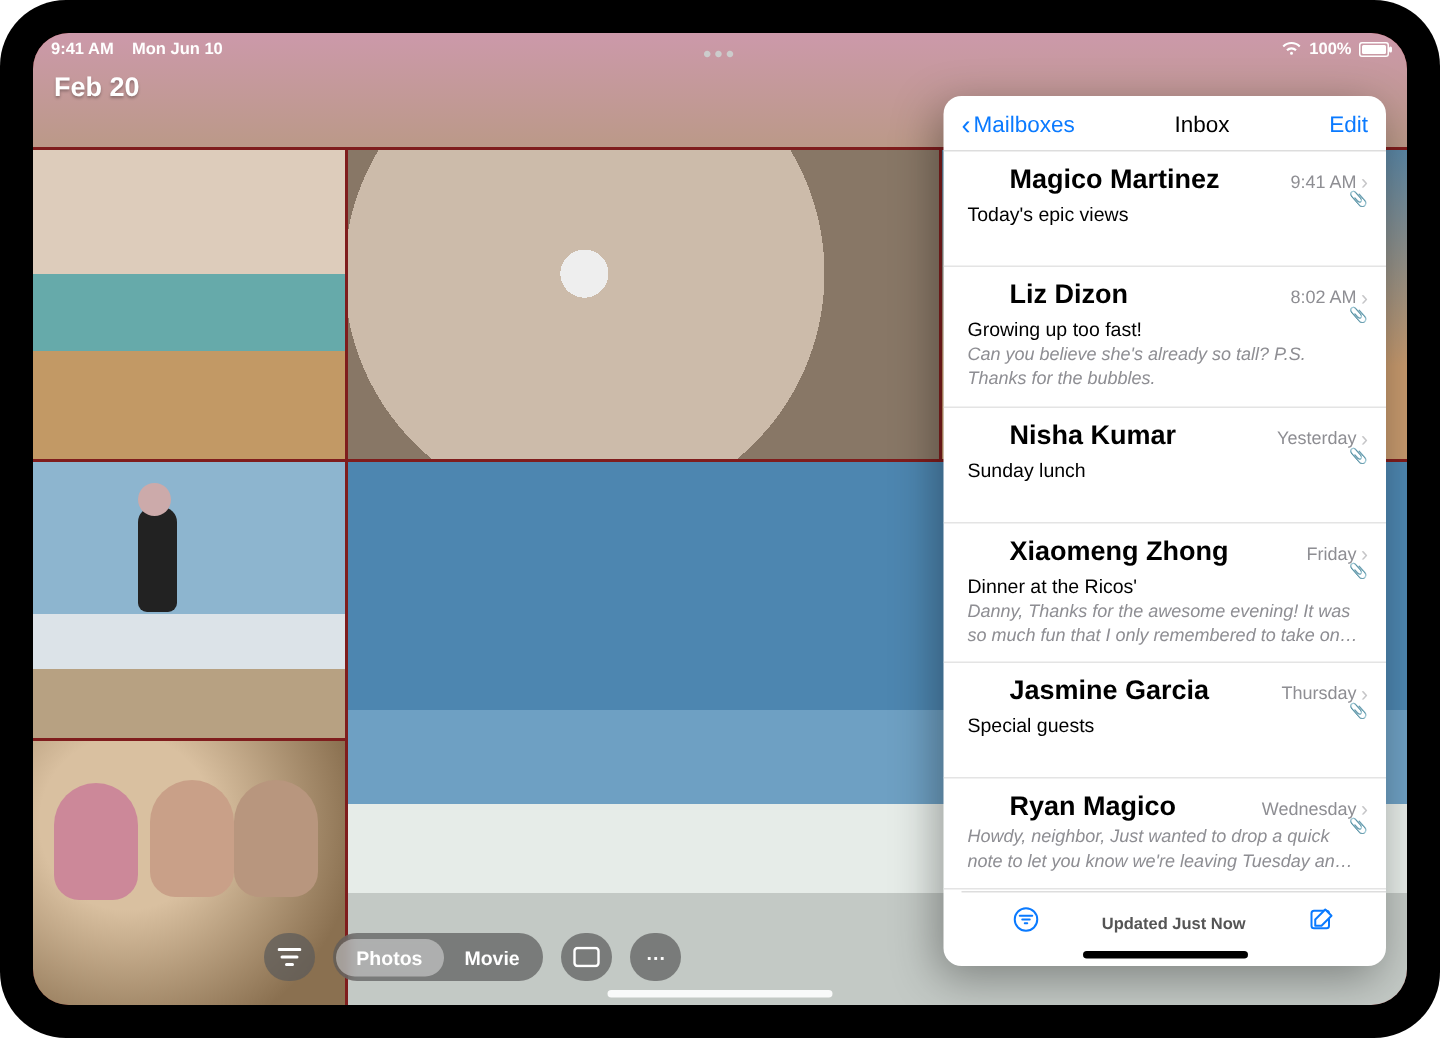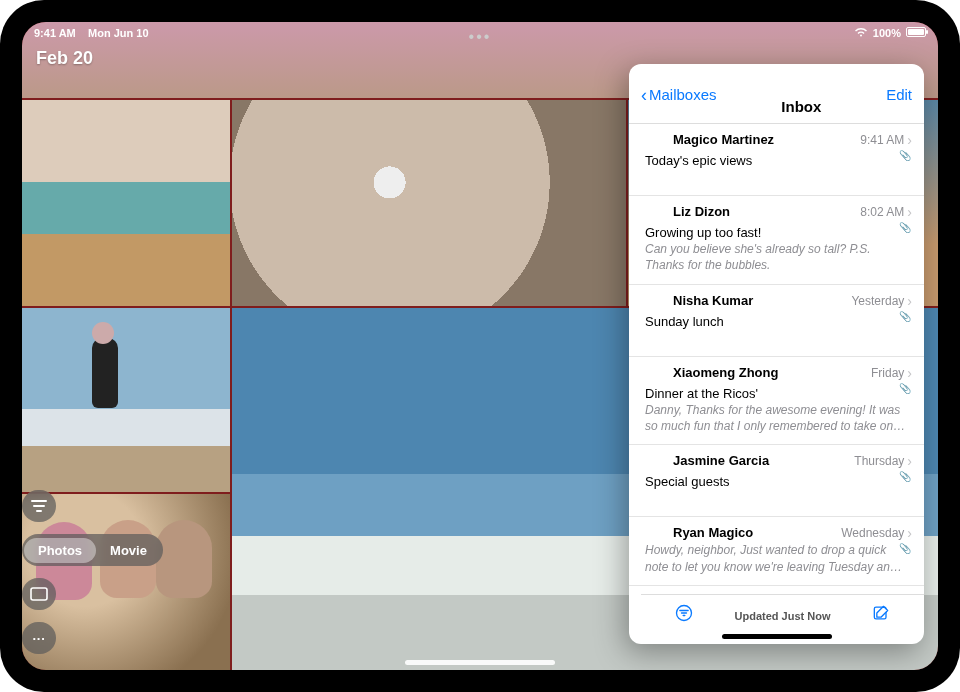--- a/index.html
+++ b/index.html
@@ -20,21 +20,21 @@
   }
   
   .status {
     position: absolute; top: 0; left: 0; right: 0;
     height: 22px;
     display: flex; justify-content: space-between; align-items: center;
     padding: 2px 12px;
     font-size: 11px; font-weight: 600; color: #fff;
     z-index: 50;
   }
-  .status .right { display:flex; gap:5px; }
+  .status .right { display:flex; align-items:center; gap:5px; }
   .wifi, .battery { display:inline-block; }
   .battery {
     width: 20px; height: 10px; border:1px solid #fff; border-radius:2px; position:relative;
   }
   .battery::after { content:""; position:absolute; right:-3px; top:2px; width:2px; height:4px; background:#fff; border-radius:1px;}
   .battery .fill { position:absolute; left:1px; top:1px; bottom:1px; right:1px; background:#fff; border-radius:1px;}
 
   .date-label {
     position: absolute; top: 26px; left: 14px;
     font-size: 18px; font-weight: 700; color:#fff;
@@ -66,23 +66,22 @@
   .t5::after{content:"";position:absolute;left:70px;top:14px;width:22px;height:22px;background:#caa;border-radius:50%;}
   .t6 { grid-column:2/5; grid-row:3/5; background:linear-gradient(#4d86b0 45%, #6ea0c3 45% 62%, #e6ece8 62% 78%, #c3c9c5 78%);}
   .t6::before{content:"";position:absolute;right:100px;bottom:160px;width:30px;height:80px;background:#1a1a1a;border-radius:12px 12px 6px 6px;}
   .t7 { grid-column:1/2; grid-row:4/5; background:radial-gradient(circle at 30% 30%, #d9c0a0 30%, #8a7050 80%);}
   .t7::before{content:"";position:absolute;left:14px;top:28px;width:56px;height:78px;background:#c89;border-radius:30px 30px 18px 18px;}
   .t7::after{content:"";position:absolute;left:78px;top:26px;width:56px;height:78px;background:#c9a088;border-radius:30px 30px 18px 18px;box-shadow:56px 0 0 #b8967e;}
 
   
   .bottom-controls {
     position:absolute; bottom:16px; left:0; right:330px;
-    display:flex; justify-content:center; align-items:flex-start; gap:12px;
+    display:flex; justify-content:center; align-items:center; gap:12px;
     z-index:45;
-    flex-direction:column;
   }
   .pill {
     background:rgba(90,90,90,.7); backdrop-filter: blur(4px);
     border-radius:20px; height:32px;
     display:flex; align-items:center; color:#fff; font-size:13px; font-weight:600;
   }
   .pill.round { width:34px; justify-content:center; }
   .seg { display:flex; padding:2px; }
   .seg span { padding:5px 14px; border-radius:18px; cursor:pointer; }
   .seg .active { background:rgba(255,255,255,.4); }
@@ -98,31 +97,31 @@
     overflow:hidden;
     z-index:100;
   }
   .so-header {
     display:flex; align-items:center; justify-content:space-between;
     padding:10px 12px 8px; border-bottom:0.5px solid #ddd;
     font-size:15px;
   }
   .so-back { color:#0a7aff; display:flex; align-items:center; gap:2px; font-size:15px;}
   .so-back .chev { font-size:18px; line-height:1; }
-  .so-title { font-weight:700; color:#000;margin-top:24px; }
+  .so-title { font-weight:400; color:#000; }
   .so-edit { color:#0a7aff; }
   .so-list { flex:1; overflow:hidden; }
   .msg {
     padding:8px 12px 10px 16px;
     border-bottom:0.5px solid #e4e4e4;
     cursor:pointer;
     position:relative;
   }
   .msg-row1 { display:flex; justify-content:space-between; align-items:baseline; }
-  .sender { font-size:13px; font-weight:700; color:#000;padding-left:28px; }
+  .sender { font-size:18px; font-weight:700; color:#000;padding-left:28px; }
   .time { font-size:12px; color:#8e8e93; display:flex; align-items:center; gap:3px;}
   .time .chev { color:#c6c6c8; font-size:14px; }
   .clip { color:#bfbfc3; font-size:10px; position:absolute; right:12px; top:26px;}
   .subject { font-size:13px; color:#000; margin-top:5px;}
   .preview { font-size:12px; color:#8e8e93; line-height:1.35; margin-top:1px; max-height:2.7em; overflow:hidden;font-style:italic;}
   .so-toolbar {
     border-top:0.5px solid #ddd;
     display:flex; justify-content:space-between; align-items:center;
     padding:8px 33px 6px;
     font-size:11px; color:#555;margin-left:12px;

